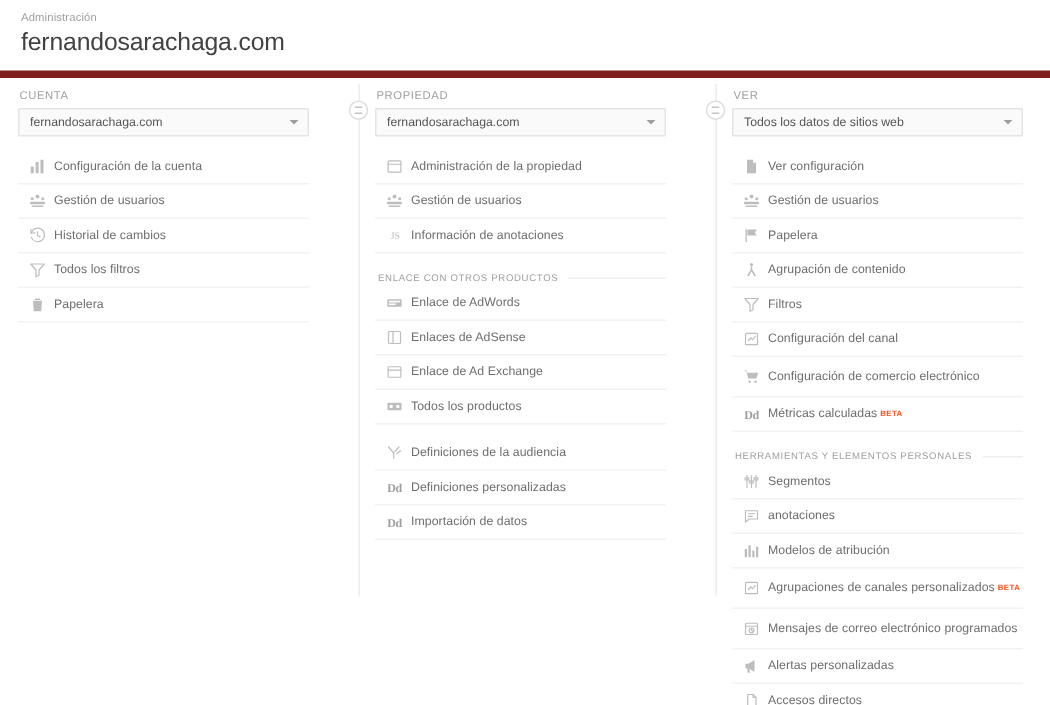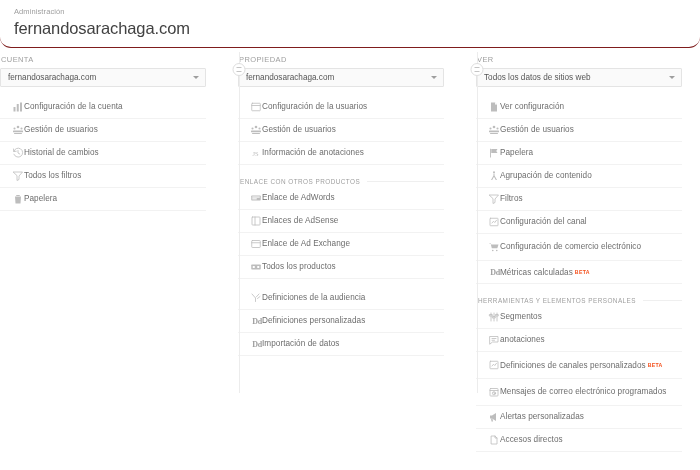--- a/index.html
+++ b/index.html
@@ -12,23 +12,22 @@
     height: 470px;
     overflow: hidden;
     font-family: "Liberation Sans", sans-serif;
     color: #616161;
     -webkit-font-smoothing: antialiased;
   }
 
   
   .header {
     padding: 7px 0 8px 14px;
-    border-bottom: 1px solid #7f1d1d;
+    border-bottom: 5px solid #7f1d1d;
     background: #fff;
-    border-radius: 11px;
   }
   .header .eyebrow {
     font-size: 7.5px;
     color: #9e9e9e;
     letter-spacing: .1px;
     line-height: 10px;
   }
   .header .title {
     font-size: 16.5px;
     color: #424242;
@@ -41,21 +40,21 @@
   
   .columns {
     display: flex;
     align-items: flex-start;
     padding-top: 6px;
     position: relative;
   }
   .col {
     width: 214px;
     flex: 0 0 214px;
-    padding: 0 8px 0 0;
+    padding: 0 8px 0 12px;
     box-sizing: border-box;
   }
   .col-2 { margin-left: 24px; }
   .col-3 { margin-left: 24px; }
 
   
   .rail {
     position: absolute;
     top: 4px;
     width: 24px;
@@ -139,21 +138,21 @@
     padding: 3px 0 3px 2px;
     cursor: pointer;
     box-sizing: border-box;
   }
   .item.tall { min-height: 27px; }
   .ico {
     width: 22px;
     flex: 0 0 22px;
     display: flex;
     align-items: center;
-    justify-content: flex-end;
+    justify-content: center;
     color: #bdbdbd;
   }
   .ico svg { display: block; }
   .ico .dd {
     font-size: 8px;
     font-weight: bold;
     color: #9e9e9e;
     letter-spacing: -.3px;
     font-family: "Liberation Serif", serif;
   }
@@ -282,21 +281,21 @@
         <span class="caret"></span>
       </div>
       <div class="menu">
         <div class="item">
           <span class="ico">
             <svg width="12" height="12" viewBox="0 0 24 24" fill="none" stroke="#bdbdbd" stroke-width="1.6" stroke-linecap="round" stroke-linejoin="round">
               <rect x="3.5" y="4.5" width="17" height="15" rx="1.2"></rect>
               <line x1="3.5" y1="9" x2="20.5" y2="9"></line>
             </svg>
           </span>
-          <span class="lbl"><span>Configuración de la usuarios</span></span>
+          <span class="lbl"><span>Administración de la propiedad</span></span>
         </div>
         <div class="item">
           <span class="ico">
             <svg width="12" height="12" viewBox="0 0 24 24" fill="#bdbdbd">
               <circle cx="12" cy="6" r="2.6"></circle>
               <circle cx="5" cy="9" r="2.1"></circle>
               <circle cx="19" cy="9" r="2.1"></circle>
               <rect x="2" y="13" width="20" height="3.4" rx="1"></rect>
               <rect x="4" y="18" width="16" height="2" rx="1"></rect>
             </svg>
@@ -477,28 +476,39 @@
         <div class="item">
           <span class="ico">
             <svg width="12" height="12" viewBox="0 0 24 24" fill="none" stroke="#bdbdbd" stroke-width="1.6" stroke-linecap="round" stroke-linejoin="round">
               <path d="M4 5h16v11H9l-5 4z"></path>
               <line x1="8" y1="9" x2="16" y2="9"></line>
               <line x1="8" y1="12.5" x2="13" y2="12.5"></line>
             </svg>
           </span>
           <span class="lbl"><span>anotaciones</span></span>
         </div>
+        <div class="item">
+          <span class="ico">
+            <svg width="12" height="12" viewBox="0 0 24 24" fill="#bdbdbd">
+              <rect x="3" y="10" width="3" height="11"></rect>
+              <rect x="8" y="5" width="3" height="16"></rect>
+              <rect x="13" y="12" width="3" height="9"></rect>
+              <rect x="18" y="7" width="3" height="14"></rect>
+            </svg>
+          </span>
+          <span class="lbl"><span>Modelos de atribución</span></span>
+        </div>
         <div class="item tall">
           <span class="ico">
             <svg width="12" height="12" viewBox="0 0 24 24" fill="none" stroke="#bdbdbd" stroke-width="1.6" stroke-linecap="round" stroke-linejoin="round">
               <rect x="4" y="4.5" width="16" height="15" rx="1.2"></rect>
               <polyline points="8 14 11 10.5 13.5 13 17 8.5"></polyline>
             </svg>
           </span>
-          <span class="lbl"><span>Definiciones de canales personalizados</span><span class="beta">BETA</span></span>
+          <span class="lbl"><span>Agrupaciones de canales personalizados</span><span class="beta">BETA</span></span>
         </div>
         <div class="item tall">
           <span class="ico">
             <svg width="12" height="12" viewBox="0 0 24 24" fill="none" stroke="#bdbdbd" stroke-width="1.6" stroke-linecap="round" stroke-linejoin="round">
               <rect x="4" y="5" width="16" height="15" rx="1.4"></rect>
               <line x1="4" y1="9" x2="20" y2="9"></line>
               <circle cx="12" cy="14.5" r="3.2"></circle>
               <polyline points="12 12.8 12 14.7 13.4 15.5"></polyline>
             </svg>
           </span>

